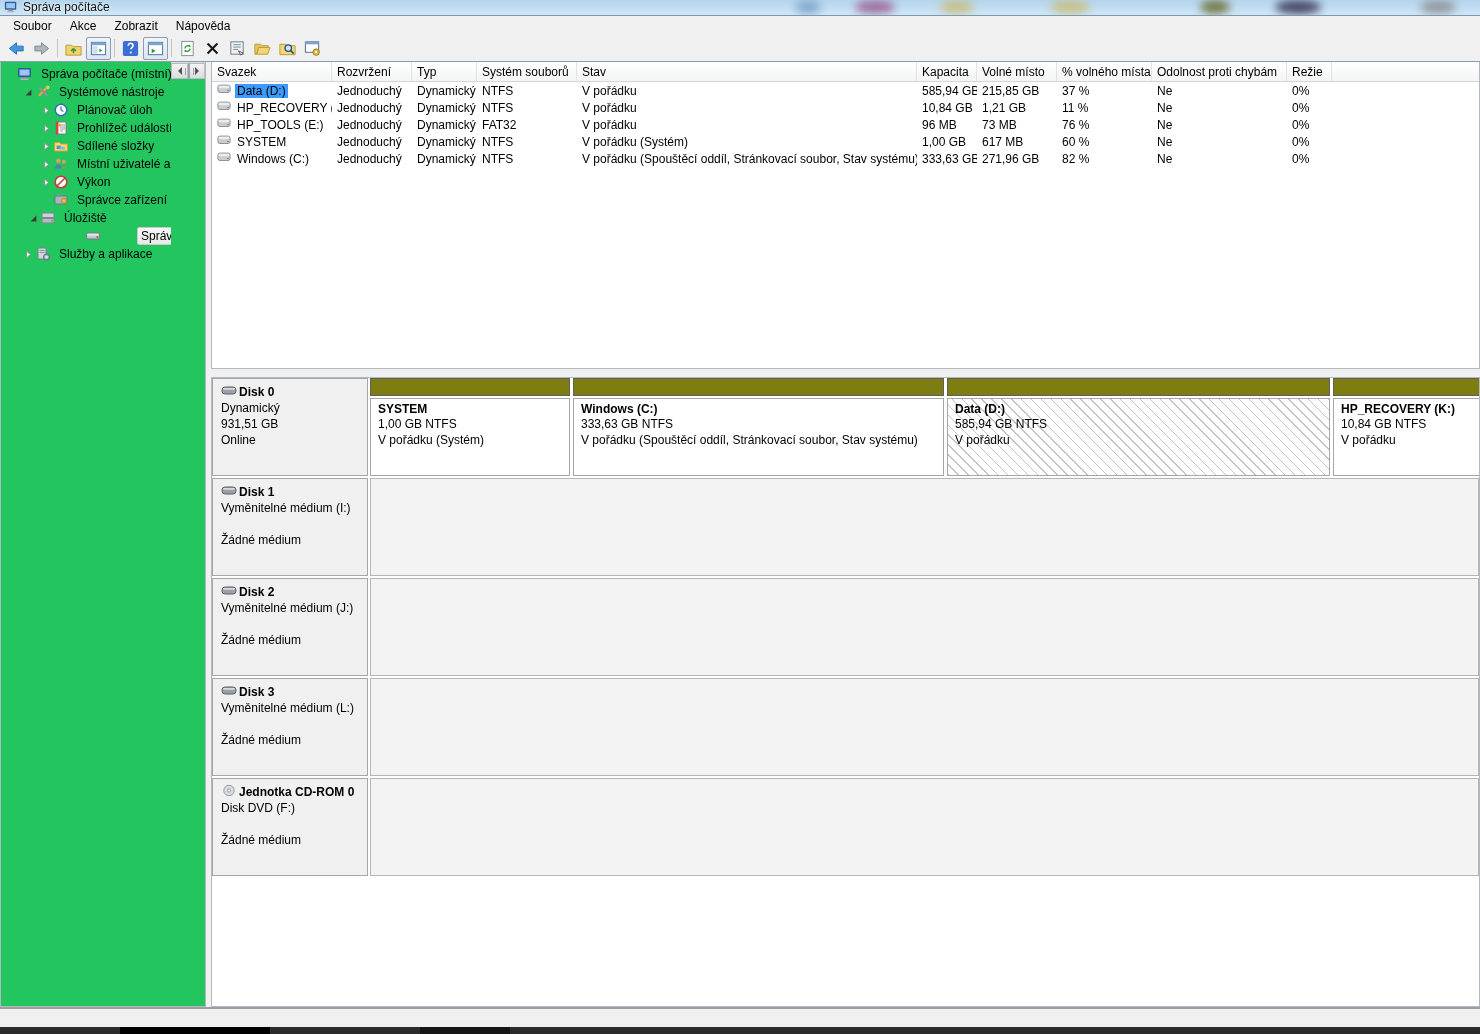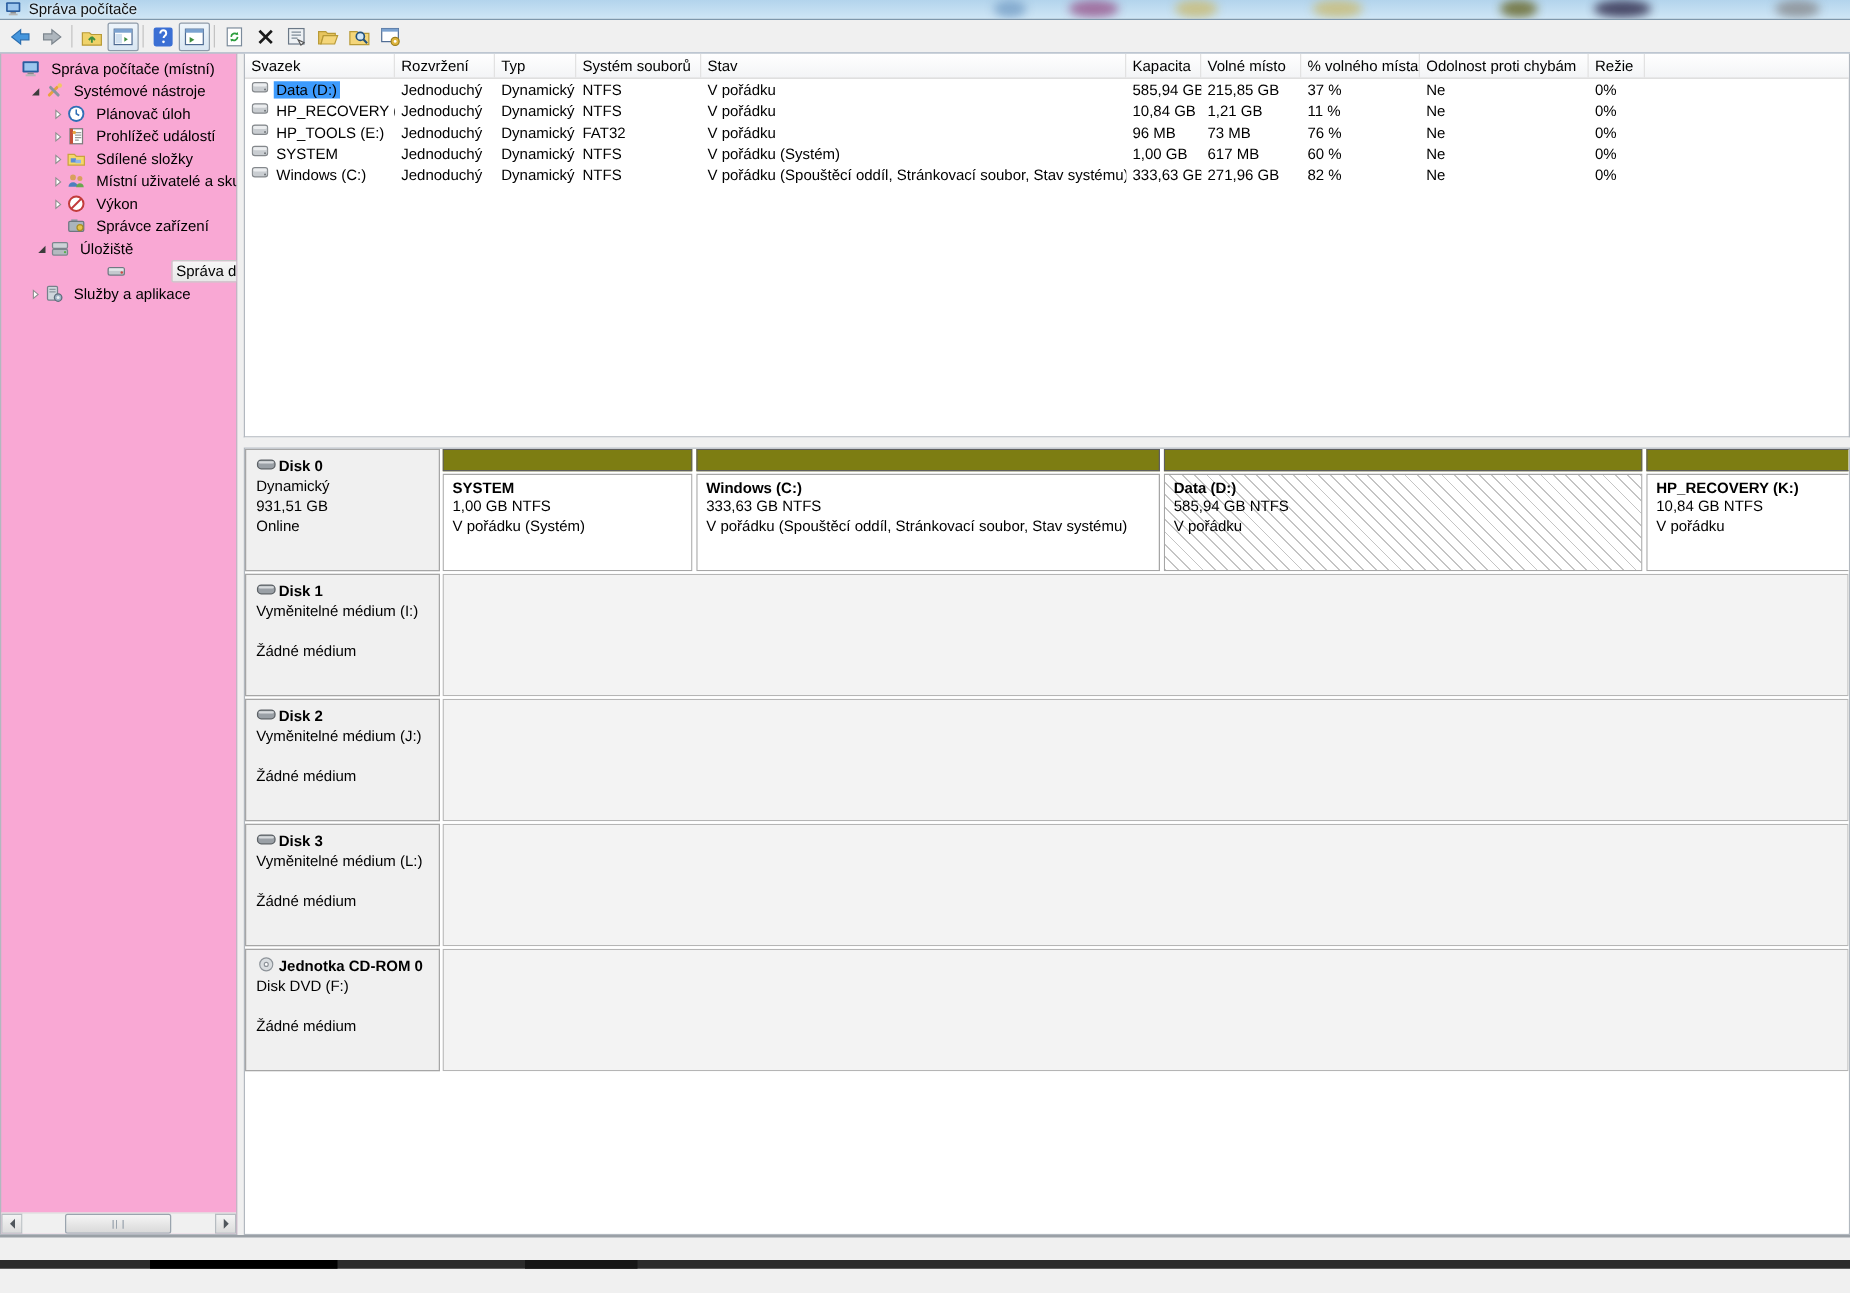--- a/index.html
+++ b/index.html
@@ -23,22 +23,22 @@
     border-bottom:1px solid #8a9cb2;}
   .tb-btn{width:25px;height:23px;display:flex;align-items:center;justify-content:center;
     border:1px solid transparent;background:transparent;padding:0;border-radius:2px;}
   .tb-btn.pressed{border:1px solid #8e9cab;background:linear-gradient(#eef5fb,#d9e7f3);}
   .tb-btn svg{width:19px;height:19px;display:block;}
   .tb-sep{width:1px;height:18px;background:#c3c3c3;margin:0 3px;flex:none;}
 
   
   .main{display:flex;height:945px;background:#f0f0f0;}
 
-  .tree-panel{width:190px;flex:none;background:#f9a8d4;border:1px solid #b2b8bf;border-top:none;
-    display:flex;flex-direction:column;overflow:hidden;}
+  .tree-panel{width:206px;flex:none;background:#22c55e;border:1px solid #b2b8bf;border-top:none;
+    display:flex;flex-direction:row;overflow:hidden;}
   .tree-items{flex:1;overflow:hidden;padding-top:3px;}
   .tree-item{display:flex;align-items:center;height:18px;white-space:nowrap;cursor:default;}
   .expander{width:13px;height:12px;flex:none;display:flex;align-items:center;justify-content:center;}
   .expander svg{width:9px;height:9px;display:block;}
   .tree-icon{width:17px;height:16px;flex:none;margin-right:3px;}
   .tree-icon svg{width:16px;height:16px;display:block;}
   .tree-label{padding:1px 3px;border:1px solid transparent;}
   .tree-item.selected .tree-label{background:linear-gradient(#f7f7f7,#e8e8e8);
     border:1px solid #c9c9c9;border-radius:2px;}
 
@@ -123,20 +123,26 @@
     <span></span>
   <span class="blob" style="left: 795px; width: 26px; height: 14px; background: rgb(123, 163, 201);"></span>
       <span class="blob" style="left: 855px; width: 40px; height: 14px; background: rgb(155, 95, 147);"></span>
       <span class="blob" style="left: 940px; width: 34px; height: 14px; background: rgb(201, 189, 122);"></span>
       <span class="blob" style="left: 1050px; width: 40px; height: 14px; background: rgb(201, 189, 122);"></span>
       <span class="blob" style="left: 1200px; width: 30px; height: 14px; background: rgb(107, 107, 47);"></span>
       <span class="blob" style="left: 1275px; width: 46px; height: 14px; background: rgb(52, 48, 80);"></span>
       <span class="blob" style="left: 1420px; width: 36px; height: 14px; background: rgb(139, 143, 148);"></span>
     </div>
 
+  <div class="menubar">
+      <span class="menu-item">Soubor</span>
+      <span class="menu-item">Akce</span>
+      <span class="menu-item">Zobrazit</span>
+      <span class="menu-item">Nápověda</span>
+    </div>
 
   <div class="toolbar">
       <button class="tb-btn">
         <span class="">
           <svg viewBox="0 0 20 20">
             <path d="M2.5 10l7.5-6v3.5h7v5h-7V16z" fill="#4596dd" stroke="#2a6eb0"></path>
           </svg>
         </span>
       </button>
       <button class="tb-btn">

